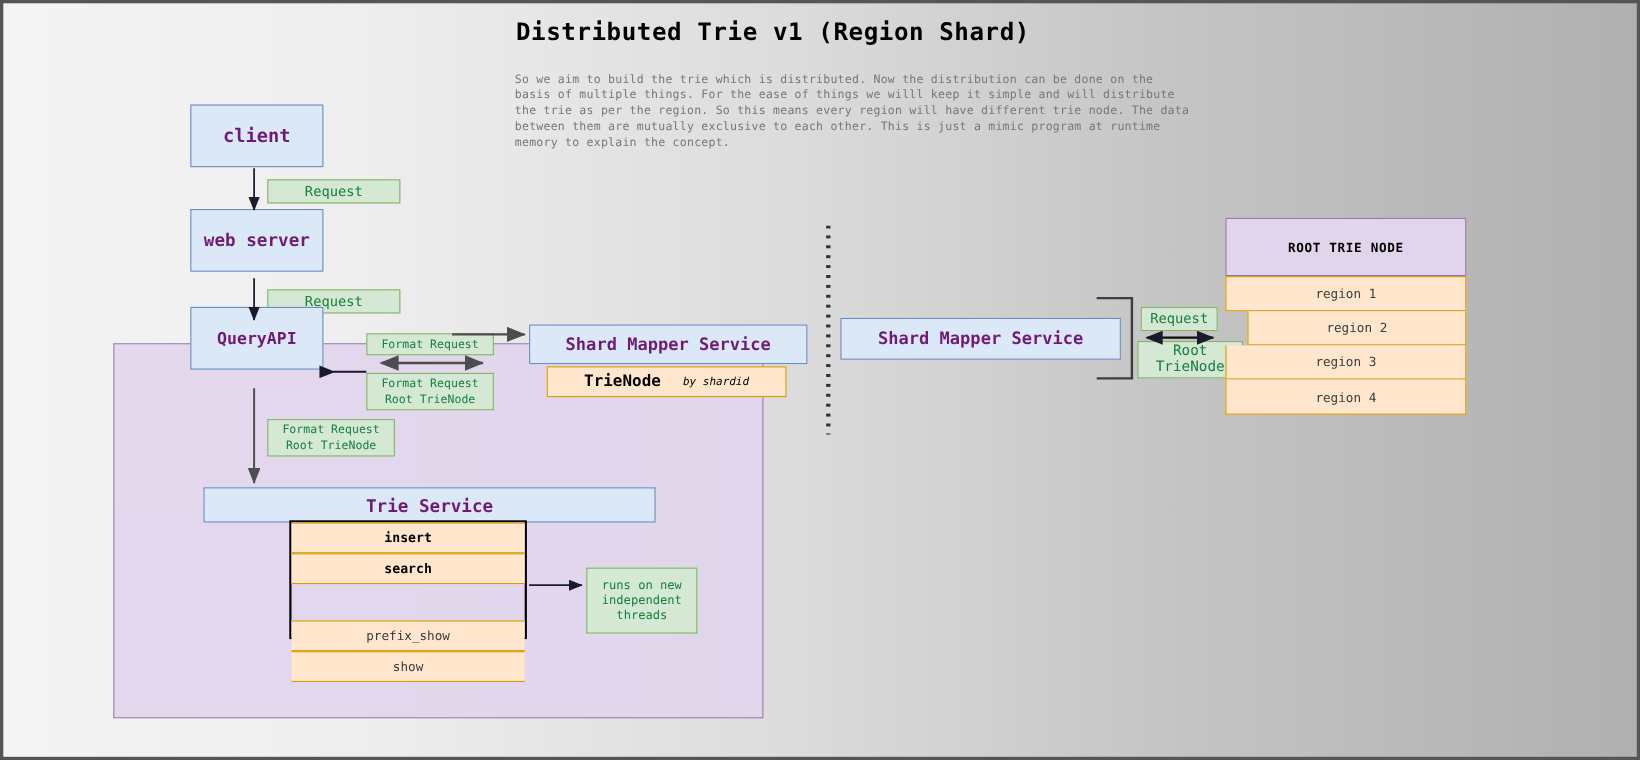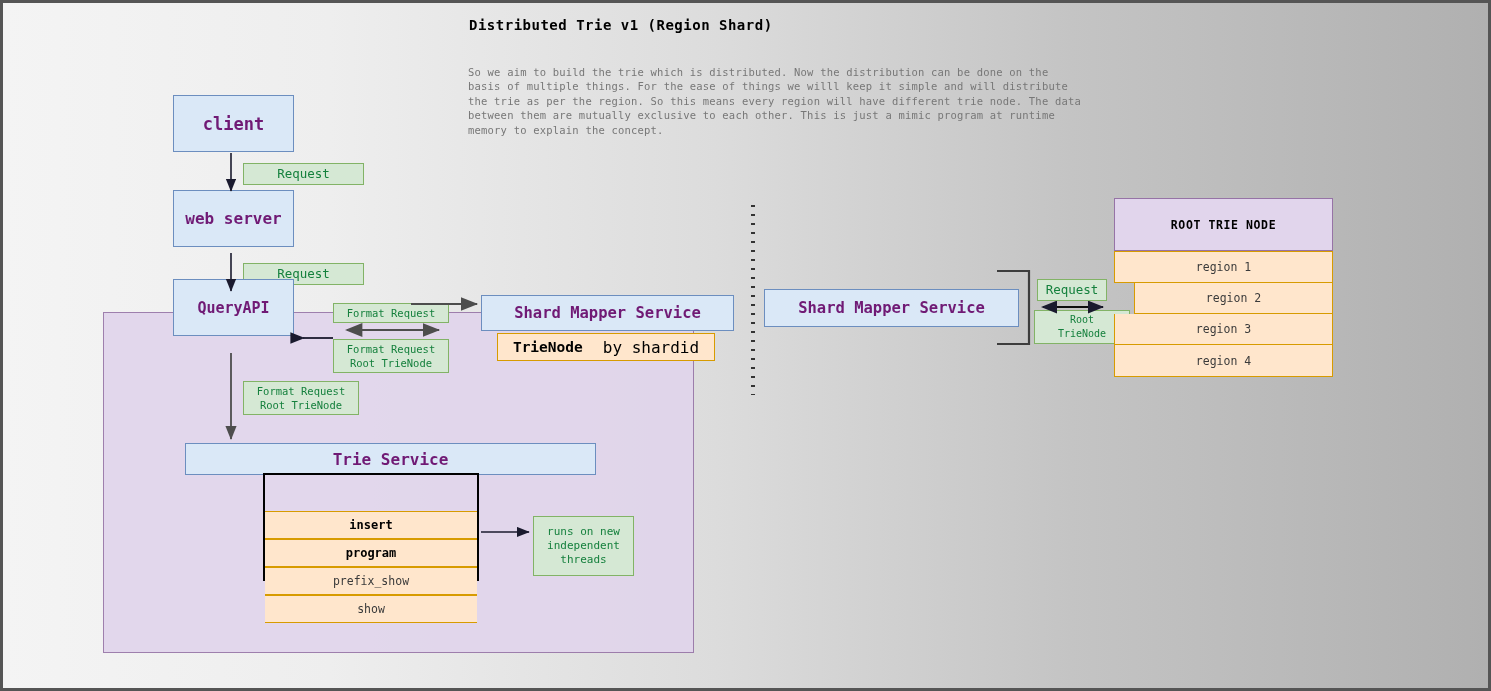--- a/index.html
+++ b/index.html
@@ -11,21 +11,21 @@
   #canvas{
     position:absolute;left:3px;top:3px;width:1485px;height:685px;
     background:linear-gradient(90deg,#f4f4f4 0%,#eeeeee 22%,#dcdcdc 48%,#c4c4c4 72%,#b0b0b0 100%);
     overflow:hidden;
   }
   .abs{position:absolute;box-sizing:border-box;}
 
   
   #title{
     left:466px;top:14px;width:780px;
-    font-size:14px;font-weight:bold;color:#000;
+    font-size:22px;font-weight:bold;color:#000;
     letter-spacing:0.5px;white-space:nowrap;
   }
   #desc{
     left:465px;top:62px;width:615px;
     font-size:10.5px;line-height:14.4px;color:#777;
     letter-spacing:0.2px;
   }
 
   
   .blue{
@@ -103,44 +103,44 @@
   </div>
 
   <div class="abs green" style="left:240px;top:378px;width:116px;height:34px;font-size:10.5px;">
     <span>Format Request</span>
     <span>Root TrieNode</span>
   </div>
 
   <div class="abs blue" style="left:170px;top:440px;width:411px;height:32px;font-size:16px;margin-left:12px;">Trie Service</div>
 
   <div class="abs" id="trierows">
-    <div class="orange trierow b" style="height:26px;margin-top:36px;">insert</div>
-    <div class="orange trierow b" style="height:26px;">program</div>
-    <div class="orange trierow" style="height:26px;">prefix_show</div>
+    <div class="orange trierow b" style="height:26px;">insert</div>
+    <div class="orange trierow b" style="height:26px;">search</div>
+    <div class="orange trierow" style="height:26px;margin-top:33px;">prefix_show</div>
     <div class="orange trierow" style="height:26px;">show</div>
   </div>
 
   <div class="abs green" style="left:530px;top:513px;width:101px;height:60px;font-size:11px;text-align:center;">
     <span>runs on new</span>
     <span>independent</span>
     <span>threads</span>
   </div>
 
   <div class="abs blue" style="left:478px;top:292px;width:253px;height:36px;font-size:15.5px;">Shard Mapper Service</div>
 
   <div class="abs orange" style="left:494px;top:330px;width:218px;height:28px;">
     <span style="font-weight:bold;font-size:14.5px;color:#000;">TrieNode</span>
-    <span style="font-size:16px;margin-left:20px;color:#000;">by shardid</span>
+    <span style="font-size:10px;margin-left:20px;color:#000;font-style:italic;">by shardid</span>
   </div>
 
   <div class="abs blue" style="left:761px;top:286px;width:255px;height:38px;font-size:15.5px;">Shard Mapper Service</div>
 
   <div class="abs green" style="left:1034px;top:276px;width:70px;height:22px;font-size:12.5px;">Request</div>
 
-  <div class="abs green" style="left:1031px;top:307px;width:96px;height:34px;font-size:10px;">
+  <div class="abs green" style="left:1031px;top:307px;width:96px;height:34px;font-size:13px;">
     <span>Root</span>
     <span>TrieNode</span>
   </div>
 
   <div class="abs" style="left:1111px;top:195px;width:219px;height:177px;">
     <div class="purplehdr" style="height:53px;width:100%;box-sizing:border-box;">ROOT TRIE NODE</div>
     <div id="regionrows" style="width:100%;">
       <div class="orange" style="height:30px;font-size:11.5px;border-top:1.5px solid #d79b00;">region 1</div>
       <div class="orange" style="height:30px;font-size:11.5px;margin-left:20px;">region 2</div>
       <div class="orange" style="height:30px;font-size:11.5px;text-align:right;">region 3</div>

